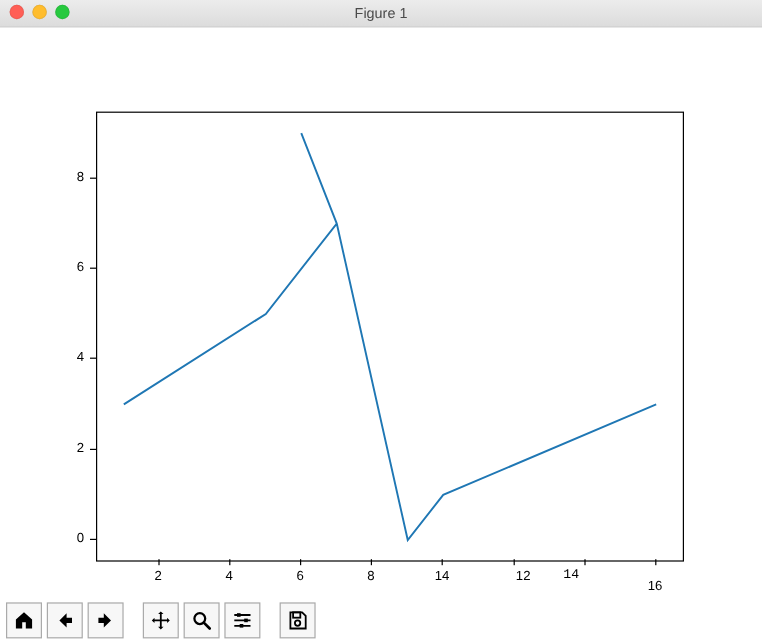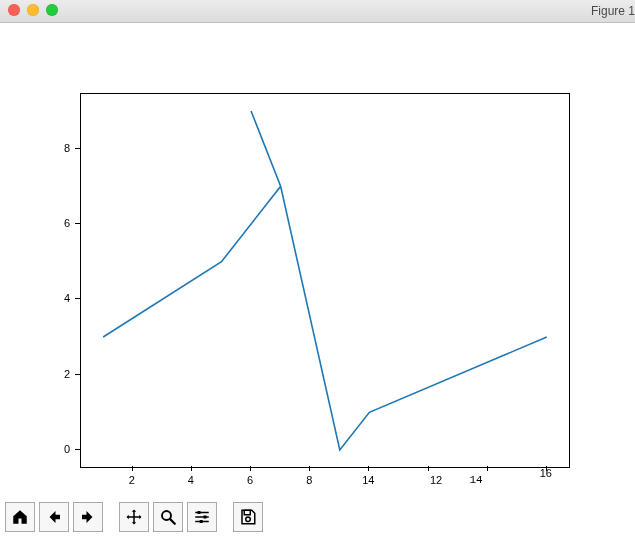--- a/index.html
+++ b/index.html
@@ -8,21 +8,21 @@
   background:#ffffff;
   overflow:hidden;
 }
 .titlebar {
   height:22px;
   background:linear-gradient(#ececec,#dcdcdc);
   border-bottom:1px solid #bfbfbf;
   position:relative;
   font-size:12px;
   color:#4a4a4a;
-  text-align:right;
+  text-align:center;
   line-height:22px;
 }
 .traffic {
   position:absolute; left:8px; top:4px;
   display:flex; gap:7px;
 }
 .light {
   width:12px; height:12px; border-radius:50%;
   box-shadow:inset 0 0 1px rgba(0,0,0,.3);
 }
@@ -113,21 +113,21 @@
       <div class="tick-label-x" style="left: 250.061px; top: 451px;">6</div>
       <div class="tick-x" style="left: 309.212px; top: 443px;"></div>
       <div class="tick-label-x" style="left: 309.212px; top: 451px;">8</div>
       <div class="tick-x" style="left: 368.364px; top: 443px;"></div>
       <div class="tick-label-x" style="left: 368.364px; top: 451px;">14</div>
       <div class="tick-x" style="left: 427.515px; top: 443px;"></div>
       <div class="tick-label-x" style="left: 436px; top: 451px;">12</div>
       <div class="tick-x" style="left: 486.667px; top: 443px;"></div>
       <div class="tick-label-x" style="left: 476px; top: 451px; font-family: Liberation Mono, monospace;">14</div>
       <div class="tick-x" style="left: 545.818px; top: 443px;"></div>
-      <div class="tick-label-x" style="left: 545.818px; top: 444px;">16</div>
+      <div class="tick-label-x" style="left: 545.818px; top: 460px;">16</div>
       <div class="tick-y" style="left: 75px; top: 426.045px;"></div>
       <div class="tick-label-y" style="left: 50px; top: 426.045px;">0</div>
       <div class="tick-y" style="left: 75px; top: 350.692px;"></div>
       <div class="tick-label-y" style="left: 50px; top: 350.692px;">2</div>
       <div class="tick-y" style="left: 75px; top: 275.338px;"></div>
       <div class="tick-label-y" style="left: 50px; top: 275.338px;">4</div>
       <div class="tick-y" style="left: 75px; top: 199.985px;"></div>
       <div class="tick-label-y" style="left: 50px; top: 199.985px;">6</div>
       <div class="tick-y" style="left: 75px; top: 124.631px;"></div>
       <div class="tick-label-y" style="left: 50px; top: 124.631px;">8</div>

